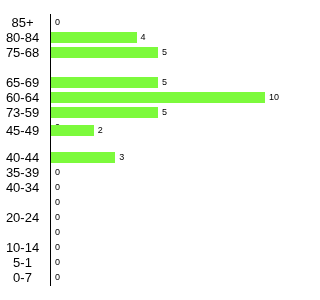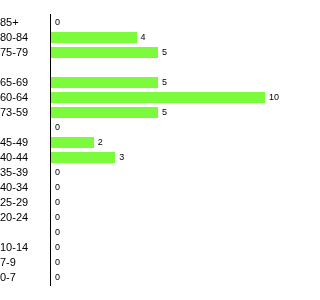--- a/index.html
+++ b/index.html
@@ -38,22 +38,22 @@
     width: 300px;
     height: 15px;
   }
   .cat-label {
     position: absolute;
     left: 0;
     top: 0;
     width: 45px;
     height: 15px;
     line-height: 15px;
-    text-align: left;
-    font-size: 11px;
+    text-align: center;
+    font-size: 13px;
     color: #000000;
     white-space: nowrap;
   }
   .bar {
     position: absolute;
     left: 51px;
     top: 2px;
     height: 11px;
     background: #7CFA3C;
   }
@@ -80,21 +80,21 @@
       <div class="val-label" style="left: 55px;">0</div>
     </div>
 
     <div class="row" style="top:30px">
       <div class="cat-label">80-84</div>
       <div class="bar" style="width: 85.6px; background: rgb(124, 250, 60);"></div>
       <div class="val-label" style="left: 140.6px;">4</div>
     </div>
 
     <div class="row" style="top:45px">
-      <div class="cat-label">75-79</div>
+      <div class="cat-label">75-68</div>
       <div class="bar" style="width: 107px; background: rgb(124, 250, 60);"></div>
       <div class="val-label" style="left: 162px;">5</div>
     </div>
 
 
     <div class="row" style="top:75px">
       <div class="cat-label">65-69</div>
       <div class="bar" style="width: 107px; background: rgb(124, 250, 60);"></div>
       <div class="val-label" style="left: 162px;">5</div>
     </div>
@@ -109,21 +109,21 @@
       <div class="cat-label">73-59</div>
       <div class="bar" style="width: 107px; background: rgb(124, 250, 60);"></div>
       <div class="val-label" style="left: 162px;">5</div>
     </div>
 
     <div class="row" style="top:120px">
 
       <div class="val-label" style="left: 55px;">0</div>
     </div>
 
-    <div class="row" style="top:135px">
+    <div class="row" style="top:123px">
       <div class="cat-label">45-49</div>
       <div class="bar" style="width: 42.8px; background: rgb(124, 250, 60);"></div>
       <div class="val-label" style="left: 97.8px;">2</div>
     </div>
 
     <div class="row" style="top:150px">
       <div class="cat-label">40-44</div>
       <div class="bar" style="width: 64.2px; background: rgb(124, 250, 60);"></div>
       <div class="val-label" style="left: 119.2px;">3</div>
     </div>
@@ -134,21 +134,20 @@
       <div class="val-label" style="left: 55px;">0</div>
     </div>
 
     <div class="row" style="top:180px">
       <div class="cat-label">40-34</div>
 
       <div class="val-label" style="left: 55px;">0</div>
     </div>
 
     <div class="row" style="top:195px">
-      <div class="cat-label">25-29</div>
 
       <div class="val-label" style="left: 55px;">0</div>
     </div>
 
     <div class="row" style="top:210px">
       <div class="cat-label">20-24</div>
 
       <div class="val-label" style="left: 55px;">0</div>
     </div>
 
@@ -157,21 +156,21 @@
       <div class="val-label" style="left: 55px;">0</div>
     </div>
 
     <div class="row" style="top:240px">
       <div class="cat-label">10-14</div>
 
       <div class="val-label" style="left: 55px;">0</div>
     </div>
 
     <div class="row" style="top:255px">
-      <div class="cat-label">7-9</div>
+      <div class="cat-label">5-1</div>
 
       <div class="val-label" style="left: 55px;">0</div>
     </div>
 
     <div class="row" style="top:270px">
       <div class="cat-label">0-7</div>
 
       <div class="val-label" style="left: 55px;">0</div>
     </div>
   </div>

